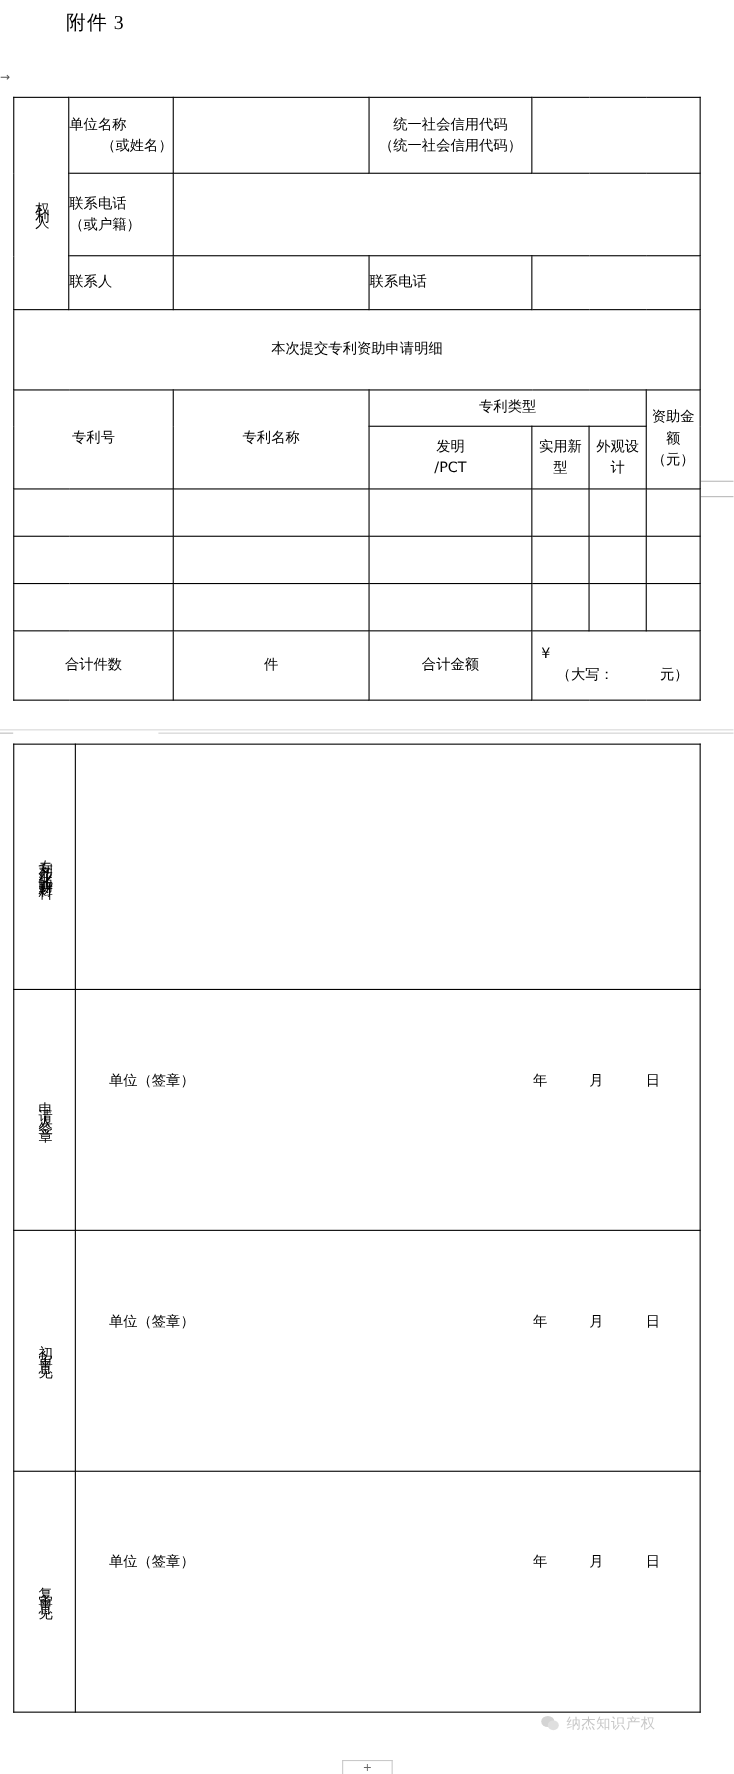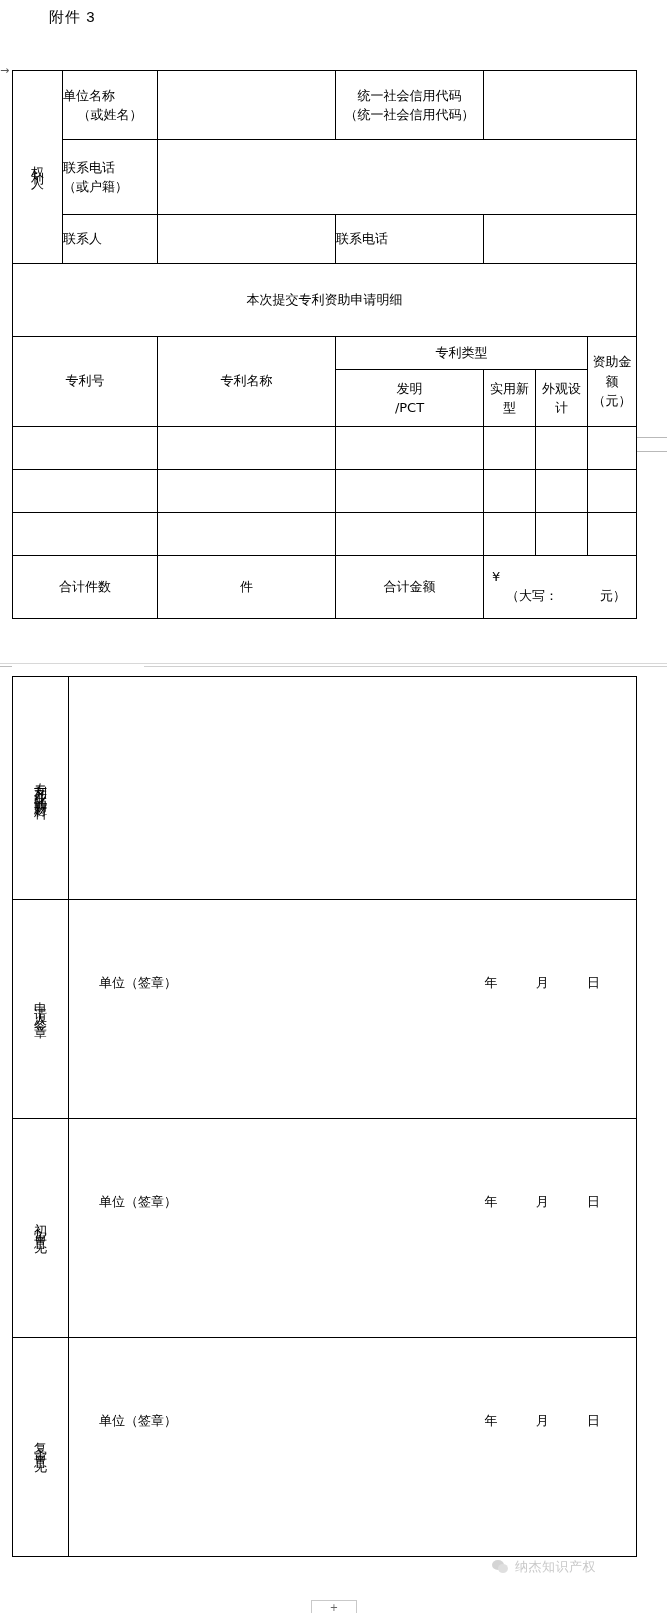--- a/index.html
+++ b/index.html
@@ -18,25 +18,25 @@
   .page {
     position: relative;
     width: 667px;
     height: 1613px;
     background: #ffffff;
   }
 
   
   .attach-label {
     position: absolute;
-    left: 49px;
+    left: 60px;
     top: 8px;
-    font-size: 15px;
+    font-size: 18px;
     letter-spacing: 1px;
-    font-family: Liberation Sans, sans-serif;
+    font-family: Liberation Serif, serif;
     white-space: nowrap;
   }
 
   
   .doc-title {
     position: absolute;
     left: 0;
     top: 40px;
     width: 667px;
     text-align: center;
@@ -59,21 +59,21 @@
     padding: 0;
     vertical-align: middle;
     font-size: 13px;
     line-height: 1.45;
     background: #ffffff;
   }
 
   
   #table-main {
     left: 12px;
-    top: 70px;
+    top: 88px;
     width: 624px;
     padding-left: 28px;
   }
 
   
   #table-lower {
     left: 12px;
     top: 676px;
     width: 624px;
   }
@@ -306,21 +306,21 @@
       <col style="width:49px">
     </colgroup>
     <tbody>
 
       <tr>
         <td rowspan="3" class="vlabel">
           <span class="vtext">权利人</span>
         </td>
         <td class="cell-pad cell-left" style="height:68px">
           <span class="two-line" style="text-align:left">单位名称</span>
-          <span class="two-line" style="text-align:center">（或姓名）</span>
+          <span class="two-line" style="text-align:right">（或姓名）</span>
         </td>
         <td class="cell-pad"></td>
         <td class="cell-pad cell-center">
           <span class="two-line">统一社会信用代码</span>
           <span class="two-line">（统一社会信用代码）</span>
         </td>
         <td class="cell-pad" colspan="3"></td>
       </tr>
 
       <tr>

